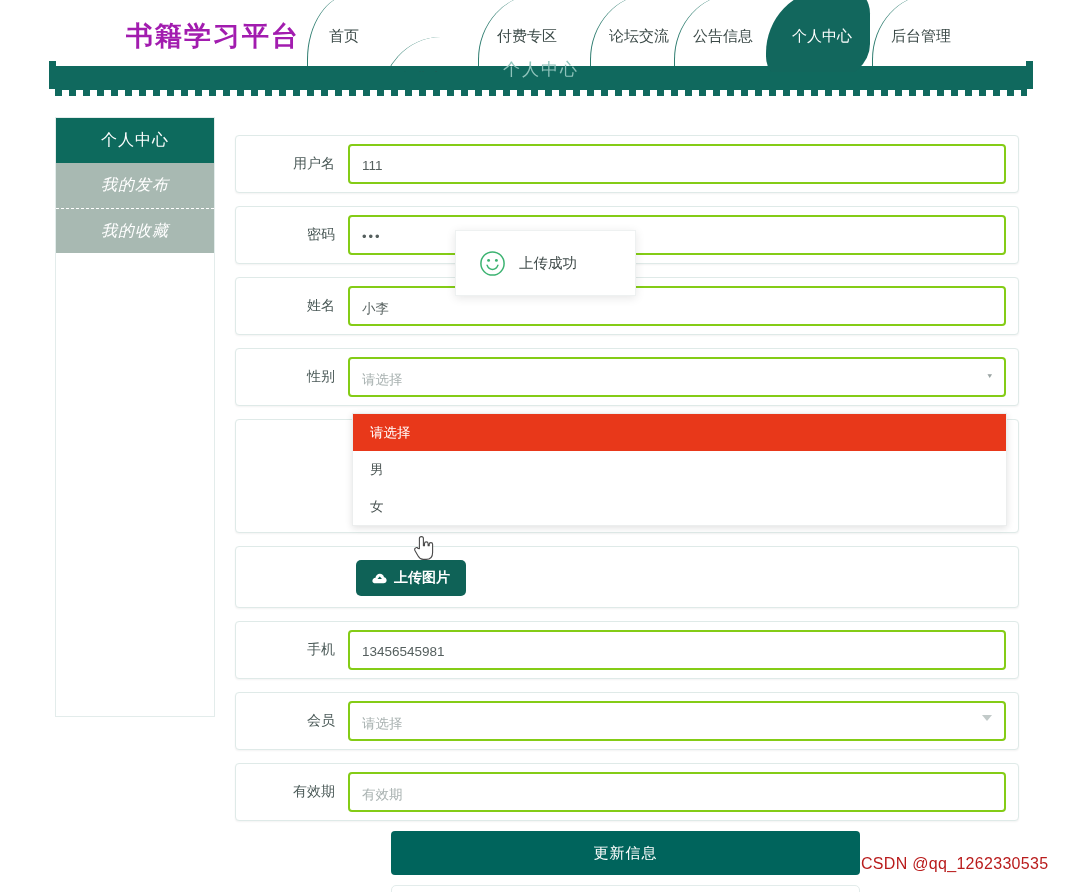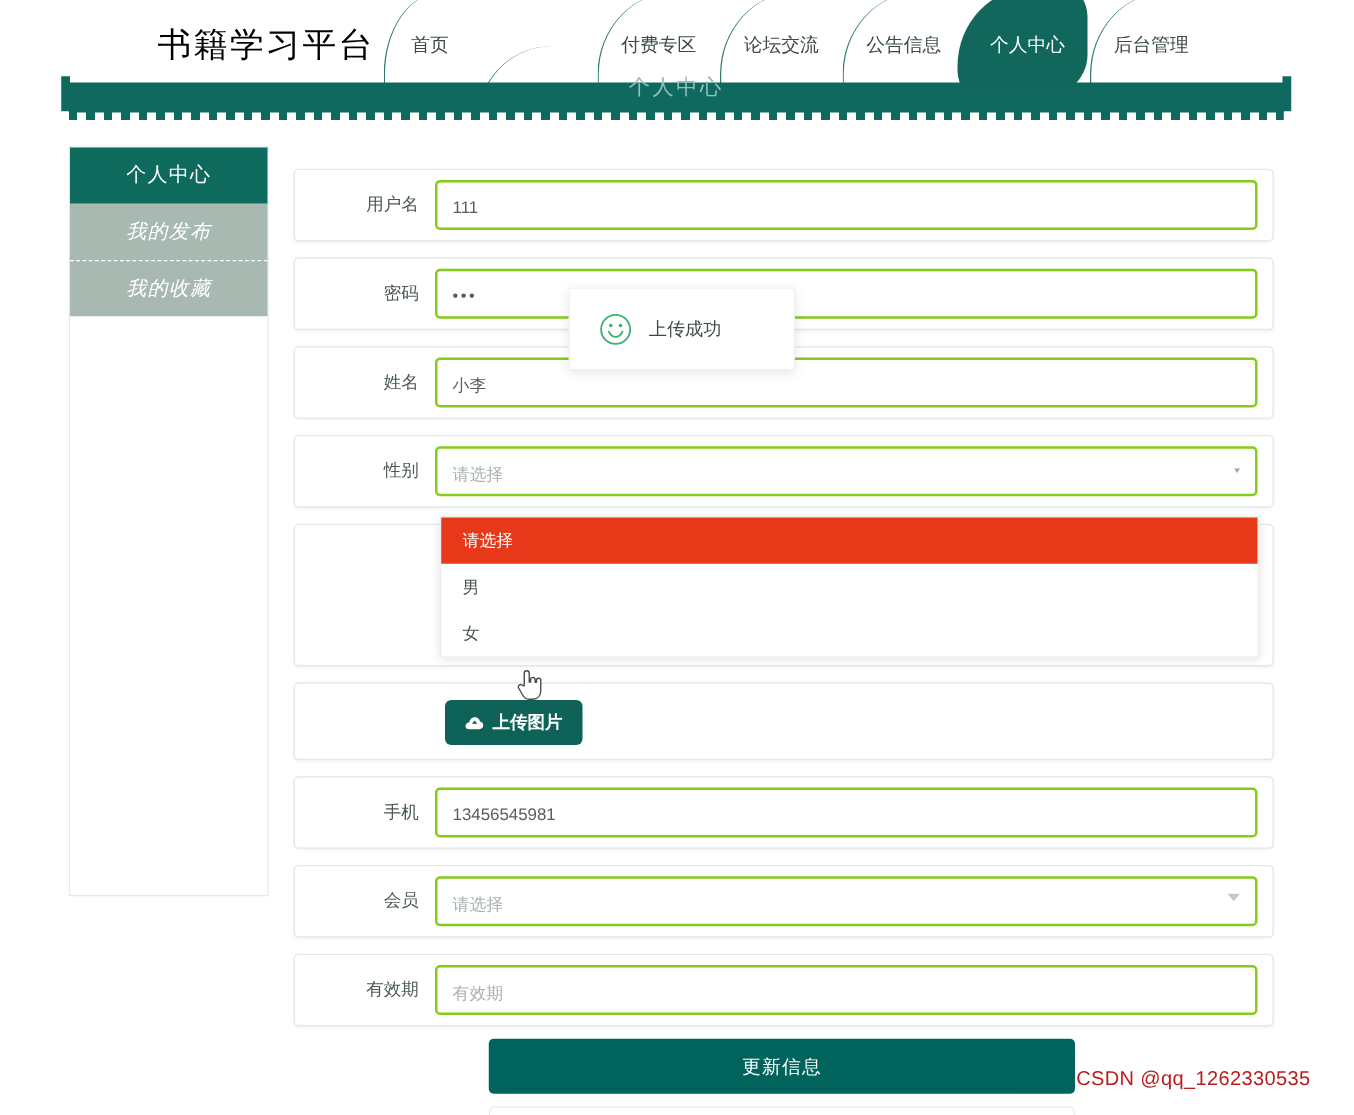--- a/index.html
+++ b/index.html
@@ -11,21 +11,21 @@
   }
   #root { position: relative; width: 1083px; height: 892px; background: #fff; }
 
   
   .header {
     position: absolute; top: 0; left: 0; width: 1083px; height: 72px;
     background: #ffffff; overflow: hidden;
   }
   .brand {
     position: absolute; left: 126px; top: 18px;
-    font-size: 27px; letter-spacing: 2px; color: #000000; font-weight: 400;
+    font-size: 27px; letter-spacing: 2px; color: #a21caf; font-weight: 700;
     white-space: nowrap;
   }
   .navtabs { position: absolute; left: 307px; top: 0; height: 72px; }
   .tab {
     position: absolute; top: 0; height: 72px;
     display: flex; align-items: center; justify-content: center;
     font-size: 15px; color: #3c4a48; white-space: nowrap;
     cursor: pointer; background: transparent;
   }
   .tab .tab-shape {
@@ -177,21 +177,21 @@
         <span class="tab-label">首页</span>
       </div>
       <div class="tab" style="left:73px;width:98px;margin-top:43px;">
         <span class="tab-shape"></span>
         <span class="tab-label">免费专区</span>
       </div>
       <div class="tab" style="left:171px;width:98px;">
         <span class="tab-shape"></span>
         <span class="tab-label">付费专区</span>
       </div>
-      <div class="tab" style="left:269px;width:98px;">
+      <div class="tab" style="left:283px;width:98px;">
         <span class="tab-shape"></span>
         <span class="tab-label">论坛交流</span>
       </div>
       <div class="tab" style="left:367px;width:98px;">
         <span class="tab-shape"></span>
         <span class="tab-label">公告信息</span>
       </div>
       <div class="tab active" style="left:465px;width:100px;">
         <span class="tab-fill"></span>
         <span class="tab-label">个人中心</span>

